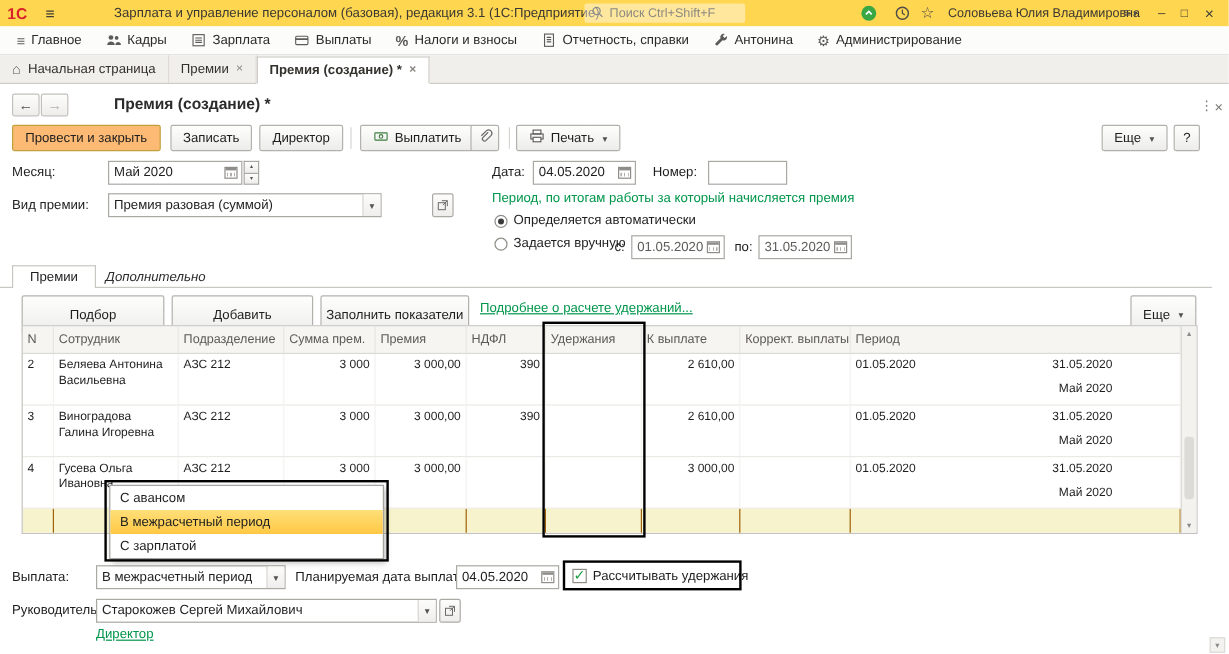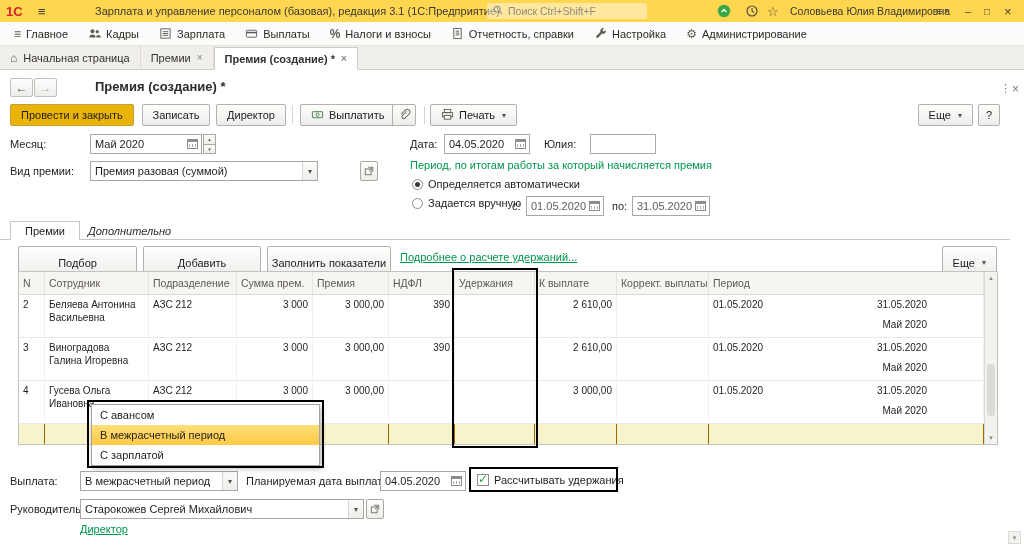--- a/index.html
+++ b/index.html
@@ -6,21 +6,21 @@
   html,body { margin:0; padding:0; }
   body { font-family:"Liberation Sans","DejaVu Sans",sans-serif; font-size:11px; color:#1e1e1e; }
   .app { position:relative; width:1024px; height:545px; background:#fff; overflow:hidden; }
 
   
   .titlebar { position:absolute; left:0; top:0; width:100%; height:22px; background:#ffd64f; }
   .tb-el { position:absolute; top:0; height:22px; display:flex; align-items:center; white-space:nowrap; }
   .tb-logo { left:6px; font-weight:bold; font-size:13px; color:#d8232a; }
   .tb-ham { left:38px; font-size:13px; color:#3f3d39; cursor:pointer; }
   .tb-title { left:95px; font-size:11px; color:#3a3832; }
-  .tb-search { left:487px; top:3px; height:16px; width:160px; background:rgba(255,255,255,.45); border-radius:2px; display:flex; align-items:center; gap:4px; padding:0 5px; color:#8d8a80; font-size:10.5px; cursor:text; }
+  .tb-search { left:487px; top:3px; height:16px; width:134px; background:rgba(255,255,255,.45); border-radius:2px; display:flex; align-items:center; gap:4px; padding:0 5px; color:#8d8a80; font-size:10.5px; cursor:text; }
   .tb-ic { cursor:pointer; }
   .tb-disc { left:717px; }
   .tb-clock { left:745px; }
   .tb-star { left:767px; font-size:13px; color:#4f4d49; }
   .tb-user { left:790px; font-size:10.5px; color:#3a3832; cursor:pointer; }
   .tb-svc { left:936px; color:#4f4d49; font-size:11px; cursor:pointer; }
   .tb-min { left:965px; color:#3f3d39; cursor:pointer; }
   .tb-max { left:984px; color:#3f3d39; font-size:10px; cursor:pointer; }
   .tb-close { left:1004px; color:#3f3d39; font-size:13px; cursor:pointer; }
 
@@ -38,21 +38,21 @@
   .tab.active { background:#fff; border:1px solid #cfccc7; border-bottom:1px solid #fff; margin-bottom:-1px; font-weight:bold; }
 
   
   .navbtn { position:absolute; width:23px; height:19px; top:78px; border:1px solid #c2c0bc; border-radius:2px; background:linear-gradient(#fdfdfc,#eeedeb); display:flex; align-items:center; justify-content:center; font-size:12px; cursor:pointer; }
   .doc-title { position:absolute; left:95px; top:79px; font-size:13px; font-weight:bold; color:#2b2b2b; }
   .doc-kebab { position:absolute; left:1000px; top:82px; color:#7a7874; cursor:pointer; }
   .doc-close { position:absolute; left:1012px; top:82px; color:#7a7874; font-size:12px; cursor:pointer; }
 
   
   .btn { position:absolute; height:22px; display:flex; align-items:center; justify-content:center; gap:5px; padding:0 10px; border:1px solid #b3b1ac; border-radius:2px; background:linear-gradient(#fefefd,#ececea); cursor:pointer; white-space:nowrap; }
-  .btn.yellow { background:#eab308; border-color:#c2a13c;text-align:right; }
+  .btn.yellow { background:#fdba74; border-color:#c2a13c;text-align:right; }
   .btn .dd { font-size:8px; color:#55534f; margin-left:2px; }
   .btn.h21 { height:33px; }
   .vsep { position:absolute; top:106px; height:18px; border-left:1px solid #d8d6d2; }
 
   
   .lbl { position:absolute; white-space:nowrap; color:#1e1e1e; }
   .green { color:#00964b; }
   .field { position:absolute; height:20px; border:1px solid #aaa8a3; background:#fff; display:flex; align-items:center; cursor:text; }
   .field .val { flex:1; padding:0 4px; white-space:nowrap; overflow:hidden; }
   .field .gray { color:#5f5d59; }
@@ -191,21 +191,21 @@
           </svg>
         </span>
         <span>Отчетность, справки</span>
       </div>
     <div class="mi">
         <span class="mico">
           <svg width="13" height="13" viewBox="0 0 14 14">
             <path d="M12.6 3.2a3 3 0 0 1-3.9 3.9L4.3 11.5a1.3 1.3 0 0 1-1.8-1.8l4.4-4.4a3 3 0 0 1 3.9-3.9L8.9 3.3l1.8 1.8z" fill="#5d5b57"></path>
           </svg>
         </span>
-        <span>Настройка</span>
+        <span>Антонина</span>
       </div>
     <div class="mi">
         <span class="mico">⚙</span>
         <span>Администрирование</span>
       </div>
   </div>
 
   <div class="tabbar">
     <div class="tab">
         <span class="ticon">⌂</span>
@@ -279,21 +279,21 @@
   <div class="spinner" style="left:203px; top:134px">
       <span>▴</span>
       <span>▾</span>
     </div>
 
   <div class="lbl" style="left:410px; top:138px">Дата:</div>
   <div class="field" style="left:444px; top:134px; width:86px">
       <span class="val">04.05.2020</span>
       <span class="cal"></span>
     </div>
-  <div class="lbl" style="left:544px; top:138px">Юлия:</div>
+  <div class="lbl" style="left:544px; top:138px">Номер:</div>
   <div class="field" style="left:590px; top:134px; width:66px">
       <span class="val"></span>
     </div>
 
   <div class="lbl" style="left:10px; top:165px">Вид премии:</div>
   <div class="field" style="left:90px; top:161px; width:228px">
       <span class="val">Премия разовая (суммой)</span>
       <span class="dd-btn">▾</span>
     </div>
   <div class="openbtn" style="left:360px; top:161px">

